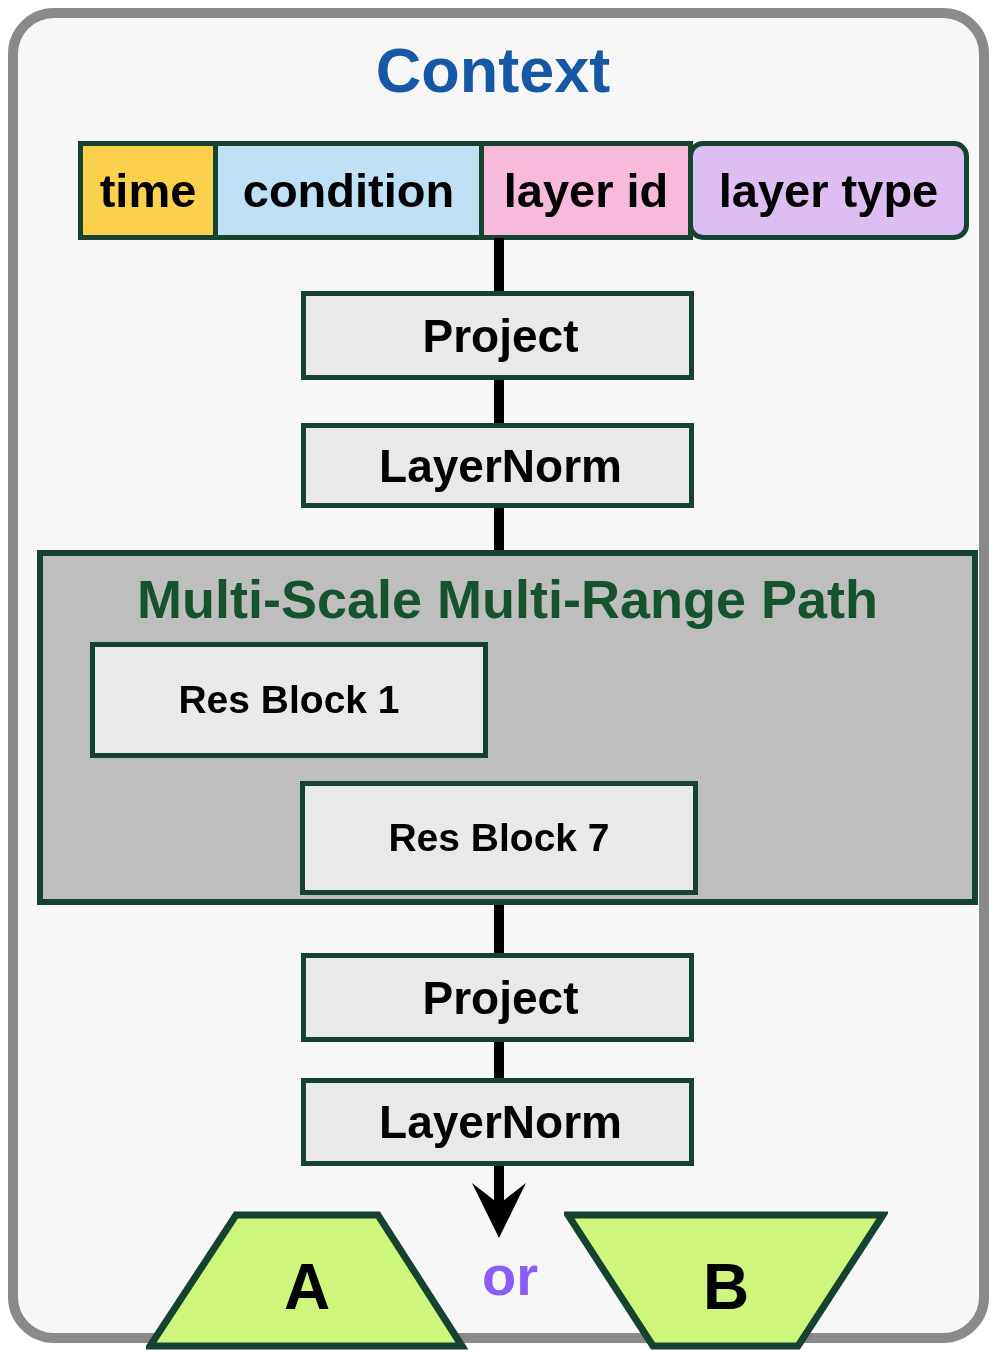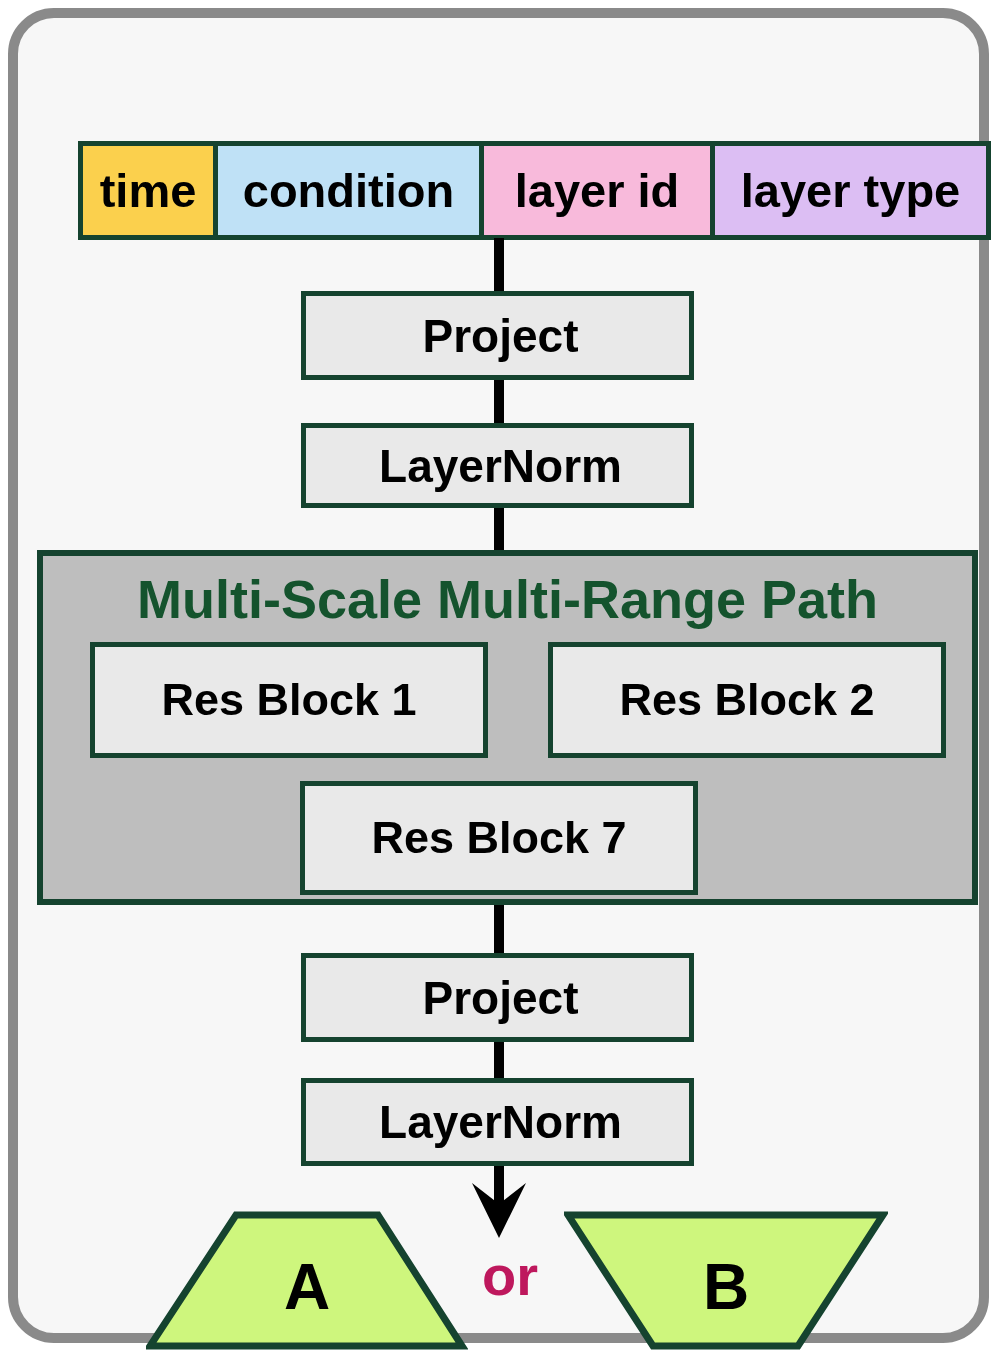--- a/index.html
+++ b/index.html
@@ -11,22 +11,22 @@
   .ctx-title{position:absolute;left:0;top:16px;width:950px;text-align:center;
              font-size:63px;color:#1658A5;letter-spacing:0px;}
   
   .ctx-row{position:absolute;left:60px;top:123px;height:99px;display:flex;}
   .ctx-cell{box-sizing:border-box;height:99px;border:5px solid #15432F;
             display:flex;align-items:center;justify-content:center;
             font-size:47px;color:#000;}
   .ctx-cell + .ctx-cell{margin-left:-5px;}
   .w-time{width:140px;}
   .w-condition{width:271px;}
-  .w-layerid{width:236px;}
-  .w-layertype{width:281px;}
+  .w-layerid{width:214px;}
+  .w-layertype{width:281px;border-radius:15px;}
   
   .conn{position:absolute;left:476px;width:10px;background:#000;z-index:1;}
   .conn1{top:220px;height:56px;}
   .conn2{top:360px;height:48px;}
   .conn3{top:488px;height:48px;}
   .conn4{top:883px;height:55px;}
   .conn5{top:1022px;height:41px;}
   
   .pbox{position:absolute;left:283px;width:393px;box-sizing:border-box;
         background:#E9E9E9;border:5px solid #15432F;z-index:2;
@@ -36,63 +36,63 @@
   .layernorm1{top:405px;height:85px;}
   .project2{top:935px;height:89px;}
   .layernorm2{top:1060px;height:88px;}
   
   .msmr{position:absolute;left:19px;top:532px;width:941px;height:355px;
         box-sizing:border-box;background:#BEBEBE;border:6px solid #15432F;z-index:2;}
   .msmr-title{position:absolute;left:0;top:12px;width:100%;text-align:center;
               font-size:54px;color:#14532d;}
   .rbox{position:absolute;box-sizing:border-box;background:#E9E9E9;
         border:5px solid #15432F;display:flex;align-items:center;justify-content:center;
-        font-size:45px;color:#000;}
+        font-size:39px;color:#000;}
   .rb1{left:47px;top:86px;width:398px;height:116px;}
   .rb2{left:505px;top:86px;width:398px;height:116px;}
   .rb3{left:257px;top:225px;width:398px;height:114px;}
   
   .arrow-svg{position:absolute;left:449px;top:1146px;z-index:1;}
   
   .trap-svg{position:absolute;z-index:2;}
   .trapA-svg{left:128px;top:1193px;}
   .trapB-svg{left:546px;top:1193px;}
   .trap-label{position:absolute;z-index:3;text-align:center;color:#000;
               font-size:64px;line-height:128px;height:128px;}
   .labelA{left:128px;top:1205px;width:322px;}
   .labelB{left:546px;top:1205px;width:324px;}
   .or-label{position:absolute;left:432px;top:1222px;width:120px;height:72px;
-            line-height:72px;text-align:center;font-size:56px;color:#be185d;z-index:3;}
+            line-height:72px;text-align:center;font-size:56px;color:#8b5cf6;z-index:3;}
 </style>
 </head>
 <body>
 
 <div class="canvas">
   <div class="frame">
 
+    <div class="ctx-title">Context</div>
 
     <div class="ctx-row">
       <div class="ctx-cell w-time" style="background: rgb(251, 208, 77);">time</div>
       <div class="ctx-cell w-condition" style="background: rgb(191, 225, 246);">condition</div>
       <div class="ctx-cell w-layerid" style="background: rgb(248, 186, 219);">layer id</div>
       <div class="ctx-cell w-layertype" style="background: rgb(220, 190, 243);">layer type</div>
     </div>
 
     <div class="conn conn1"></div>
     <div class="pbox project1">Project</div>
 
     <div class="conn conn2"></div>
     <div class="pbox layernorm1">LayerNorm</div>
 
     <div class="conn conn3"></div>
 
     <div class="msmr">
       <div class="msmr-title">Multi-Scale Multi-Range Path</div>
       <div class="rbox rb1">Res Block 1</div>
-      <div class="rbox rb2">Res Block 2</div>
       <div class="rbox rb3">Res Block 7</div>
     </div>
 
     <div class="conn conn4"></div>
     <div class="pbox project2">Project</div>
 
     <div class="conn conn5"></div>
     <div class="pbox layernorm2">LayerNorm</div>
 
     <svg class="arrow-svg" width="64" height="78" viewBox="0 0 64 78">

